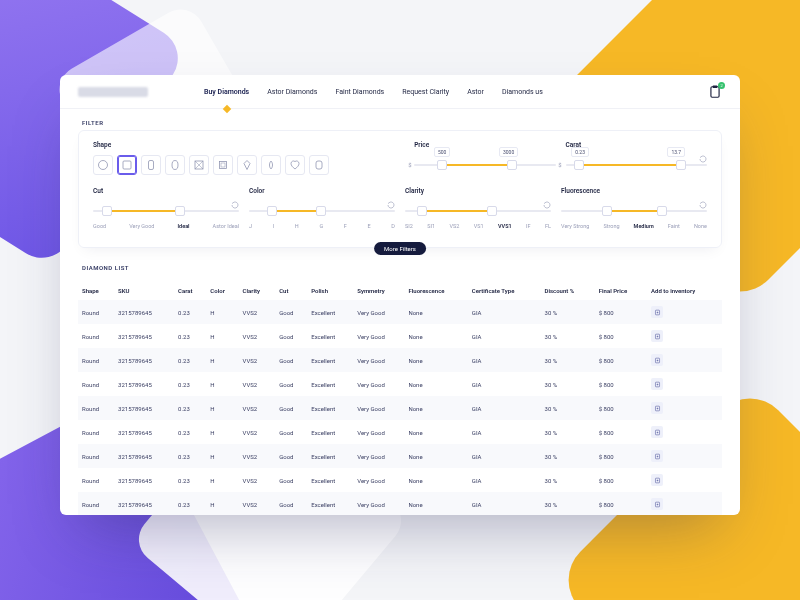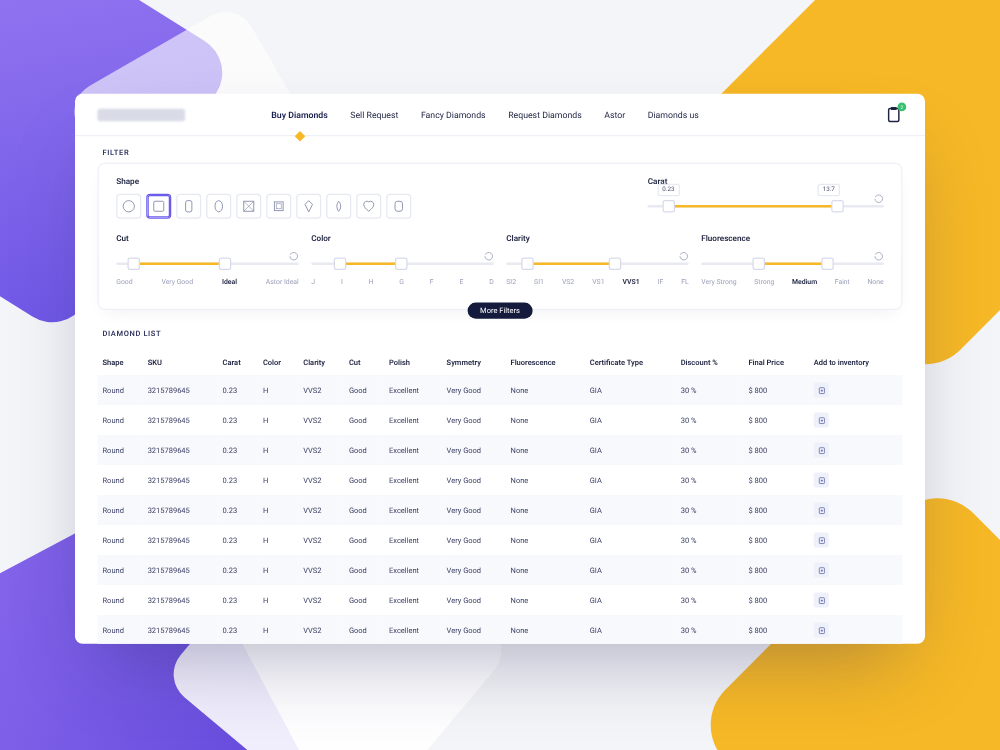--- a/index.html
+++ b/index.html
@@ -13,21 +13,21 @@
   .tri.purple1 { left: -120px; top: -40px; width: 260px; height: 260px; background: linear-gradient(135deg,#9a7cf2,#6e56e6); border-radius: 30px; transform: rotate(32deg); }
   .tri.purple2 { left: -70px; bottom: -120px; width: 280px; height: 280px; background: linear-gradient(135deg,#8e6df0,#5f46d9); border-radius: 30px; transform: rotate(-28deg); }
   .tri.yellow2 { right: -90px; bottom: -120px; width: 280px; height: 280px; background: #f6b826; border-radius: 40px; transform: rotate(-45deg); }
   .tri.white1 { left: 170px; top: 430px; width: 200px; height: 200px; background: #fff; border-radius: 24px; transform: rotate(40deg); opacity: .9; }
   .tri.white2 { left: 80px; top: 30px; width: 160px; height: 160px; background: #fff; border-radius: 24px; transform: rotate(-30deg); opacity: .6; }
 
   
   .panel { position: absolute; left: 60px; top: 75px; width: 680px; height: 440px; background: #ffffff; border-radius: 6px; box-shadow: 0 30px 60px -20px rgba(40,40,90,.35); z-index: 1; font-size: 7px; color: #1e2340; overflow: hidden; }
 
   
-  .hdr { height: 34px; display: flex; align-items: center; padding: 0 18px; gap: 39px; border-bottom: 1px solid #f0f1f6; }
+  .hdr { height: 34px; display: flex; align-items: center; padding: 0 18px; gap: 26px; border-bottom: 1px solid #f0f1f6; }
   .logo { width: 70px; height: 10px; background: linear-gradient(90deg,#d9dbe6,#d9dbe6); border-radius: 2px; filter: blur(1px); }
   .nav { display: flex; gap: 18px; margin-left: 30px; }
   .nav a { color: #1e2340; text-decoration: none; font-size: 7px; position: relative; cursor: pointer; }
   .nav a.active { color: #1a2050; font-weight: 600; }
   .nav a.active::after { content: ""; position: absolute; left: 50%; transform: translateX(-50%) rotate(45deg); top: 18px; width: 6px; height: 6px; background: #f6b826; }
   .cart { margin-left: auto; position: relative; width: 14px; height: 14px; }
   .cart svg { width: 14px; height: 14px; }
   .badge { position: absolute; top: -3px; right: -3px; width: 7px; height: 7px; border-radius: 50%; background: #36c26e; color:#fff; font-size:4px; display:flex; align-items:center; justify-content:center; }
 
   
@@ -77,23 +77,23 @@
   <div class="tri white1"></div>
   <div class="tri yellow2"></div>
 </div>
 
 <div class="panel">
 
   <div class="hdr">
     <div class="logo"></div>
     <div class="nav">
       <a class="active">Buy Diamonds</a>
-      <a>Sell Request</a>
-      <a>Fancy Diamonds</a>
-      <a>Request Diamonds</a>
+      <a>Astor Diamonds</a>
+      <a>Faint Diamonds</a>
+      <a>Request Clarity</a>
       <a>Astor</a>
       <a>Diamonds us</a>
     </div>
     <div class="cart">
       <svg viewBox="0 0 24 24">
           <rect x="5" y="3" width="14" height="18" rx="2" fill="none" stroke="#1e2340" stroke-width="2"></rect>
           <rect x="8" y="1" width="8" height="4" rx="1" fill="#1e2340"></rect>
         </svg>
       <span class="badge">2</span>
     </div>
@@ -155,20 +155,33 @@
               </svg>
             </div>
             <div class="shape-chip">
               <svg viewBox="0 0 24 24">
                 <rect x="6" y="4" width="12" height="16" rx="4" fill="none" stroke="currentColor" stroke-width="1.5"></rect>
               </svg>
             </div>
           </div>
       </div>
 
+      <div class="fcol">
+        <div class="flabel">Price</div>
+        <div class="slider">
+          <span class="dollar" style="left:-6px; top:6px;">$</span>
+          <div class="track"></div>
+          <div class="range" style="left:18%; right:30%;"></div>
+          <div class="valbox" style="left:14%;">500</div>
+          <div class="valbox" style="left:60%;">3000</div>
+          <div class="thumb" style="left:16%;"></div>
+          <div class="thumb" style="left:66%;"></div>
+          <span class="dollar" style="right:-6px; top:6px;">$</span>
+        </div>
+      </div>
 
       <div class="fcol">
         <div class="flabel">Carat</div>
         <div class="slider">
           <div class="track"></div>
           <div class="range" style="left:8%; right:18%;"></div>
           <div class="valbox" style="left:4%;">0.23</div>
           <div class="valbox" style="left:72%;">13.7</div>
           <div class="thumb" style="left:6%;"></div>
           <div class="thumb" style="left:78%;"></div>

